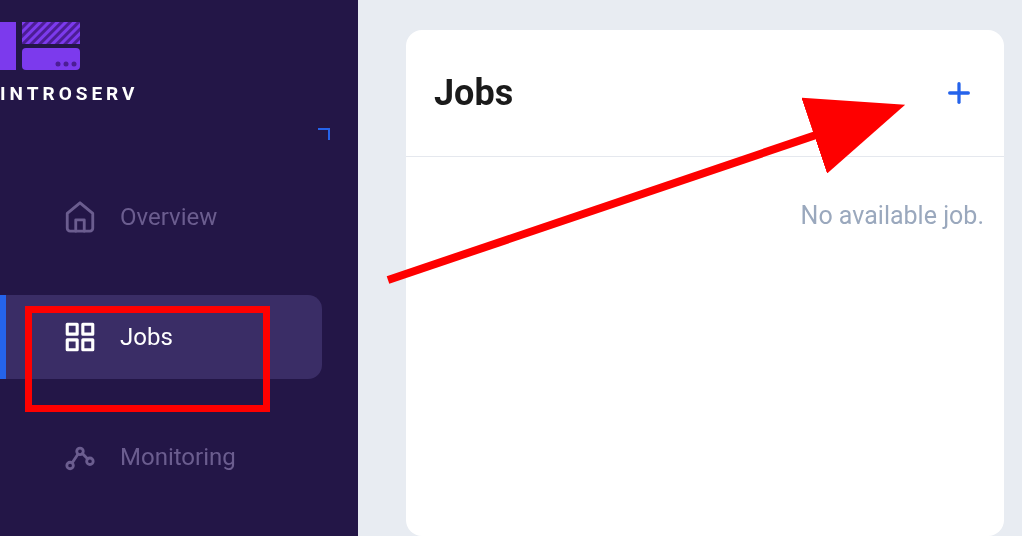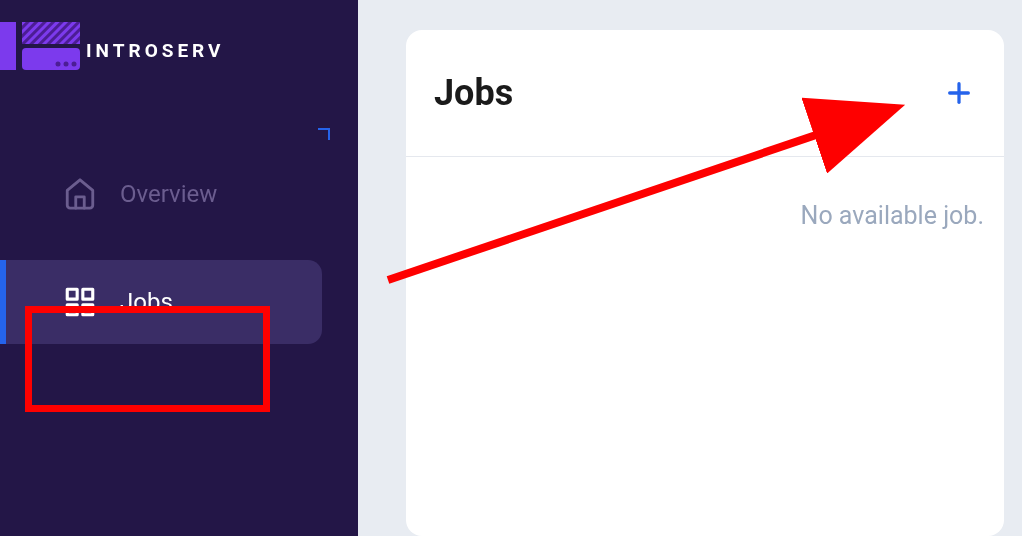--- a/index.html
+++ b/index.html
@@ -19,22 +19,21 @@
       position: absolute;
       left: 0;
       top: 0;
       width: 358px;
       height: 536px;
       background: #231647;
       padding-top: 18px;
     }
     .logo-container {
       display: flex;
-      flex-direction: row;
-      align-items: center;
+      flex-direction: column;
       margin-bottom: 70px;
       position: relative;
     }
     .logo-mark {
       width: 86px;
       height: 56px;
       position: relative;
       margin-bottom: 8px;
     }
     .logo-text {
@@ -46,21 +45,21 @@
     .corner-accent {
       position: absolute;
       right: 28px;
       top: 125px;
       width: 12px;
       height: 12px;
     }
     .nav-items {
       display: flex;
       flex-direction: column;
-      gap: 24px;
+      gap: 36px;
     }
     .nav-item {
       display: flex;
       align-items: center;
       gap: 22px;
       padding: 24px 30px 24px 62px;
       cursor: pointer;
       position: relative;
     }
     .nav-item.active {
@@ -203,20 +202,32 @@
         <svg width="34" height="34" viewBox="0 0 24 24" fill="none" stroke="#ffffff" stroke-width="2.2" stroke-linecap="round" stroke-linejoin="round">
           <rect x="3" y="3" width="7" height="7"></rect>
           <rect x="14" y="3" width="7" height="7"></rect>
           <rect x="3" y="14" width="7" height="7"></rect>
           <rect x="14" y="14" width="7" height="7"></rect>
         </svg>
       </div>
       <span class="nav-label">Jobs</span>
     </div>
 
+    <div class="nav-item">
+      <div class="nav-icon">
+        <svg width="34" height="34" viewBox="0 0 24 24" fill="none" stroke="#6b5d8f" stroke-width="2" stroke-linecap="round" stroke-linejoin="round">
+          <circle cx="5" cy="18" r="2.3"></circle>
+          <circle cx="12" cy="8" r="2.3"></circle>
+          <circle cx="19" cy="15" r="2.3"></circle>
+          <line x1="6.5" y1="16" x2="10.5" y2="10"></line>
+          <line x1="13.7" y1="9.6" x2="17.3" y2="13.2"></line>
+        </svg>
+      </div>
+      <span class="nav-label">Monitoring</span>
+    </div>
   </div>
 </div>
 
 <div class="main-content">
   <div class="card">
     <div class="card-header">
       <h1 class="card-title">Jobs</h1>
       <div class="add-button">
         <svg width="28" height="28" viewBox="0 0 24 24" fill="none" stroke="#2563eb" stroke-width="2.8" stroke-linecap="round">
           <line x1="12" y1="4" x2="12" y2="20"></line>

